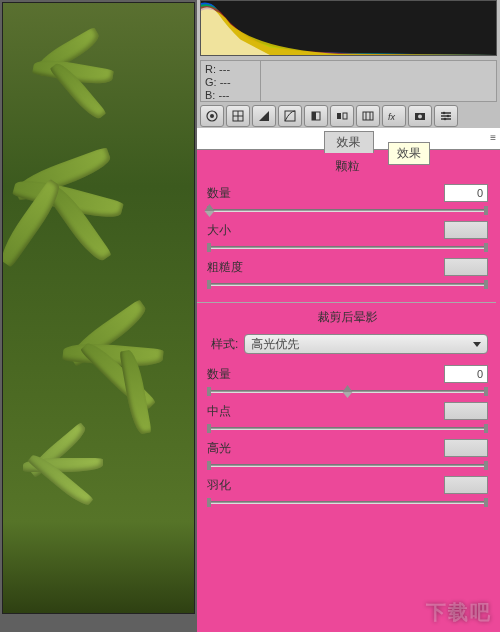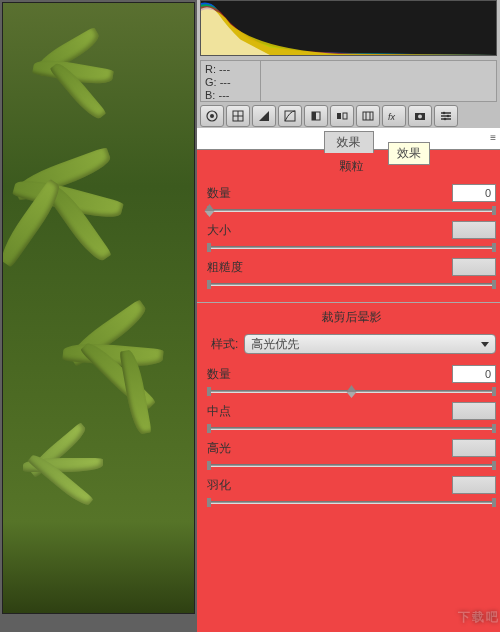--- a/index.html
+++ b/index.html
@@ -120,22 +120,22 @@
 .panel-menu {
   position: absolute;
   right: 4px;
   top: 4px;
   font-size: 10px;
   color: #555;
 }
 .scroll-area {
   flex: 1;
   overflow: hidden;
-  background: #ef4444;
-  padding: 4px 4px 4px 10px;
+  background: #ec4899;
+  padding: 4px 12px 4px 10px;
 }
 .section-title {
   text-align: center;
   font-size: 12px;
   margin: 4px 0 8px 0;
   color: #333;
 }
 .slider-row {
   margin-bottom: 2px;
 }
@@ -240,23 +240,23 @@
   cursor: pointer;
 }
 .dropdown-arrow {
   width: 0; height: 0;
   border-left: 4px solid transparent;
   border-right: 4px solid transparent;
   border-top: 5px solid #333;
 }
 .watermark {
   position: absolute;
-  right: 0;
+  right: 8px;
   bottom: 6px;
-  font-size: 12px;
+  font-size: 20px;
   font-weight: bold;
   color: rgba(255,255,255,0.25);
   letter-spacing: 2px;
   text-shadow: 0 0 4px rgba(0,0,0,0.4);
 }
 </style>
 </head>
 <body>
 
 <div class="preview-pane">

